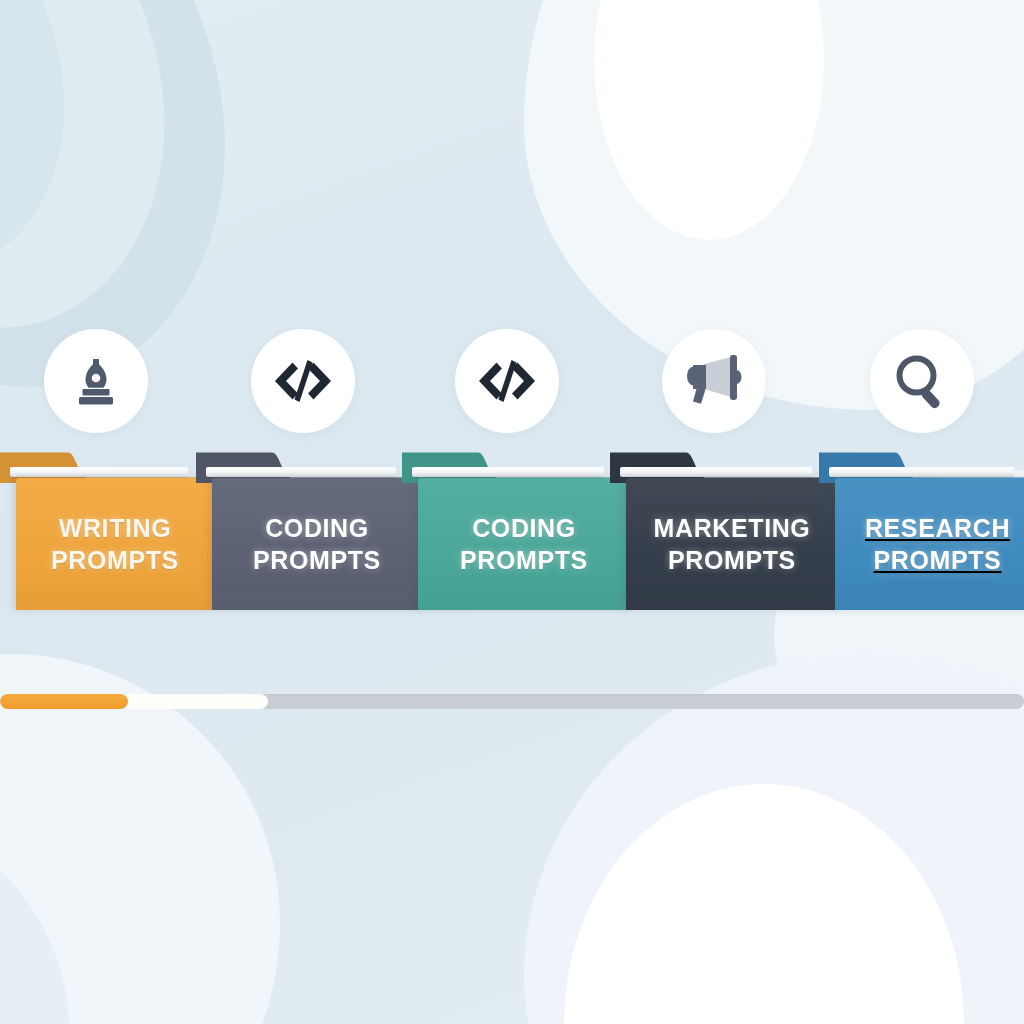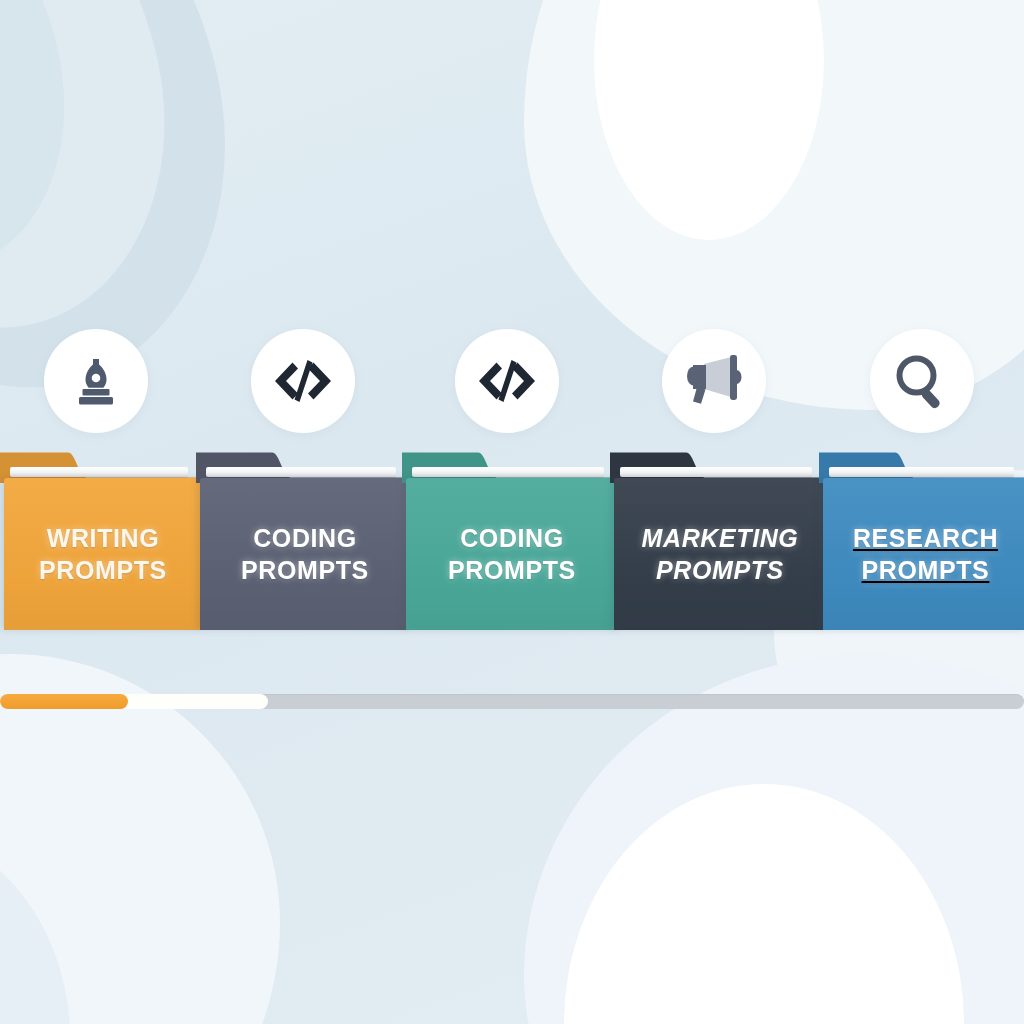--- a/index.html
+++ b/index.html
@@ -139,23 +139,23 @@
     top: 27px;
     left: 10px;
     right: 10px;
     height: 10px;
     border-radius: 2px;
     background: linear-gradient(180deg, #ffffff 0%, #f3f4f5 55%, #d8dade 100%);
     box-shadow: 0 1px 1px rgba(0,0,0,0.10);
   }
   .folder .face {
     position: absolute;
-    left: 4px; top: 38px;
+    left: 16px; top: 38px;
     width: 100%;
-    height: 152px;
+    height: 132px;
     border-radius: 3px 3px 0 0;
     box-shadow: -3px 0 7px rgba(60,80,100,0.16);
     display: flex;
     align-items: center;
     justify-content: flex-start;
   }
   .folder .face::after {
     content: "";
     position: absolute;
     inset: 0;
@@ -304,21 +304,21 @@
 PROMPTS</div>
         </div>
       </div>
       <div class="folder light-text" style="left: 610px; width: 212px; z-index: 13;">
         <div class="back-tab">
           <svg class="tabshape" viewBox="0 0 212 40" preserveAspectRatio="none" aria-hidden="true">
             <path d="M0,6 H76 C84,6 86,34 96,34 H212 V40 H0 Z" fill="#343E4A"></path>
           </svg>
         </div>
         <div class="paper"></div>
-        <div class="face" style="background:#343E4A;font-style:italic;">
+        <div class="face" style="background:#343E4A;">
           <div class="folder-label">MARKETING
 PROMPTS</div>
         </div>
       </div>
       <div class="folder light-text" style="left: 819px; width: 205px; z-index: 14;">
         <div class="back-tab">
           <svg class="tabshape" viewBox="0 0 205 40" preserveAspectRatio="none" aria-hidden="true">
             <path d="M0,6 H76 C84,6 86,34 96,34 H205 V40 H0 Z" fill="#3E8BC0"></path>
           </svg>
         </div>

